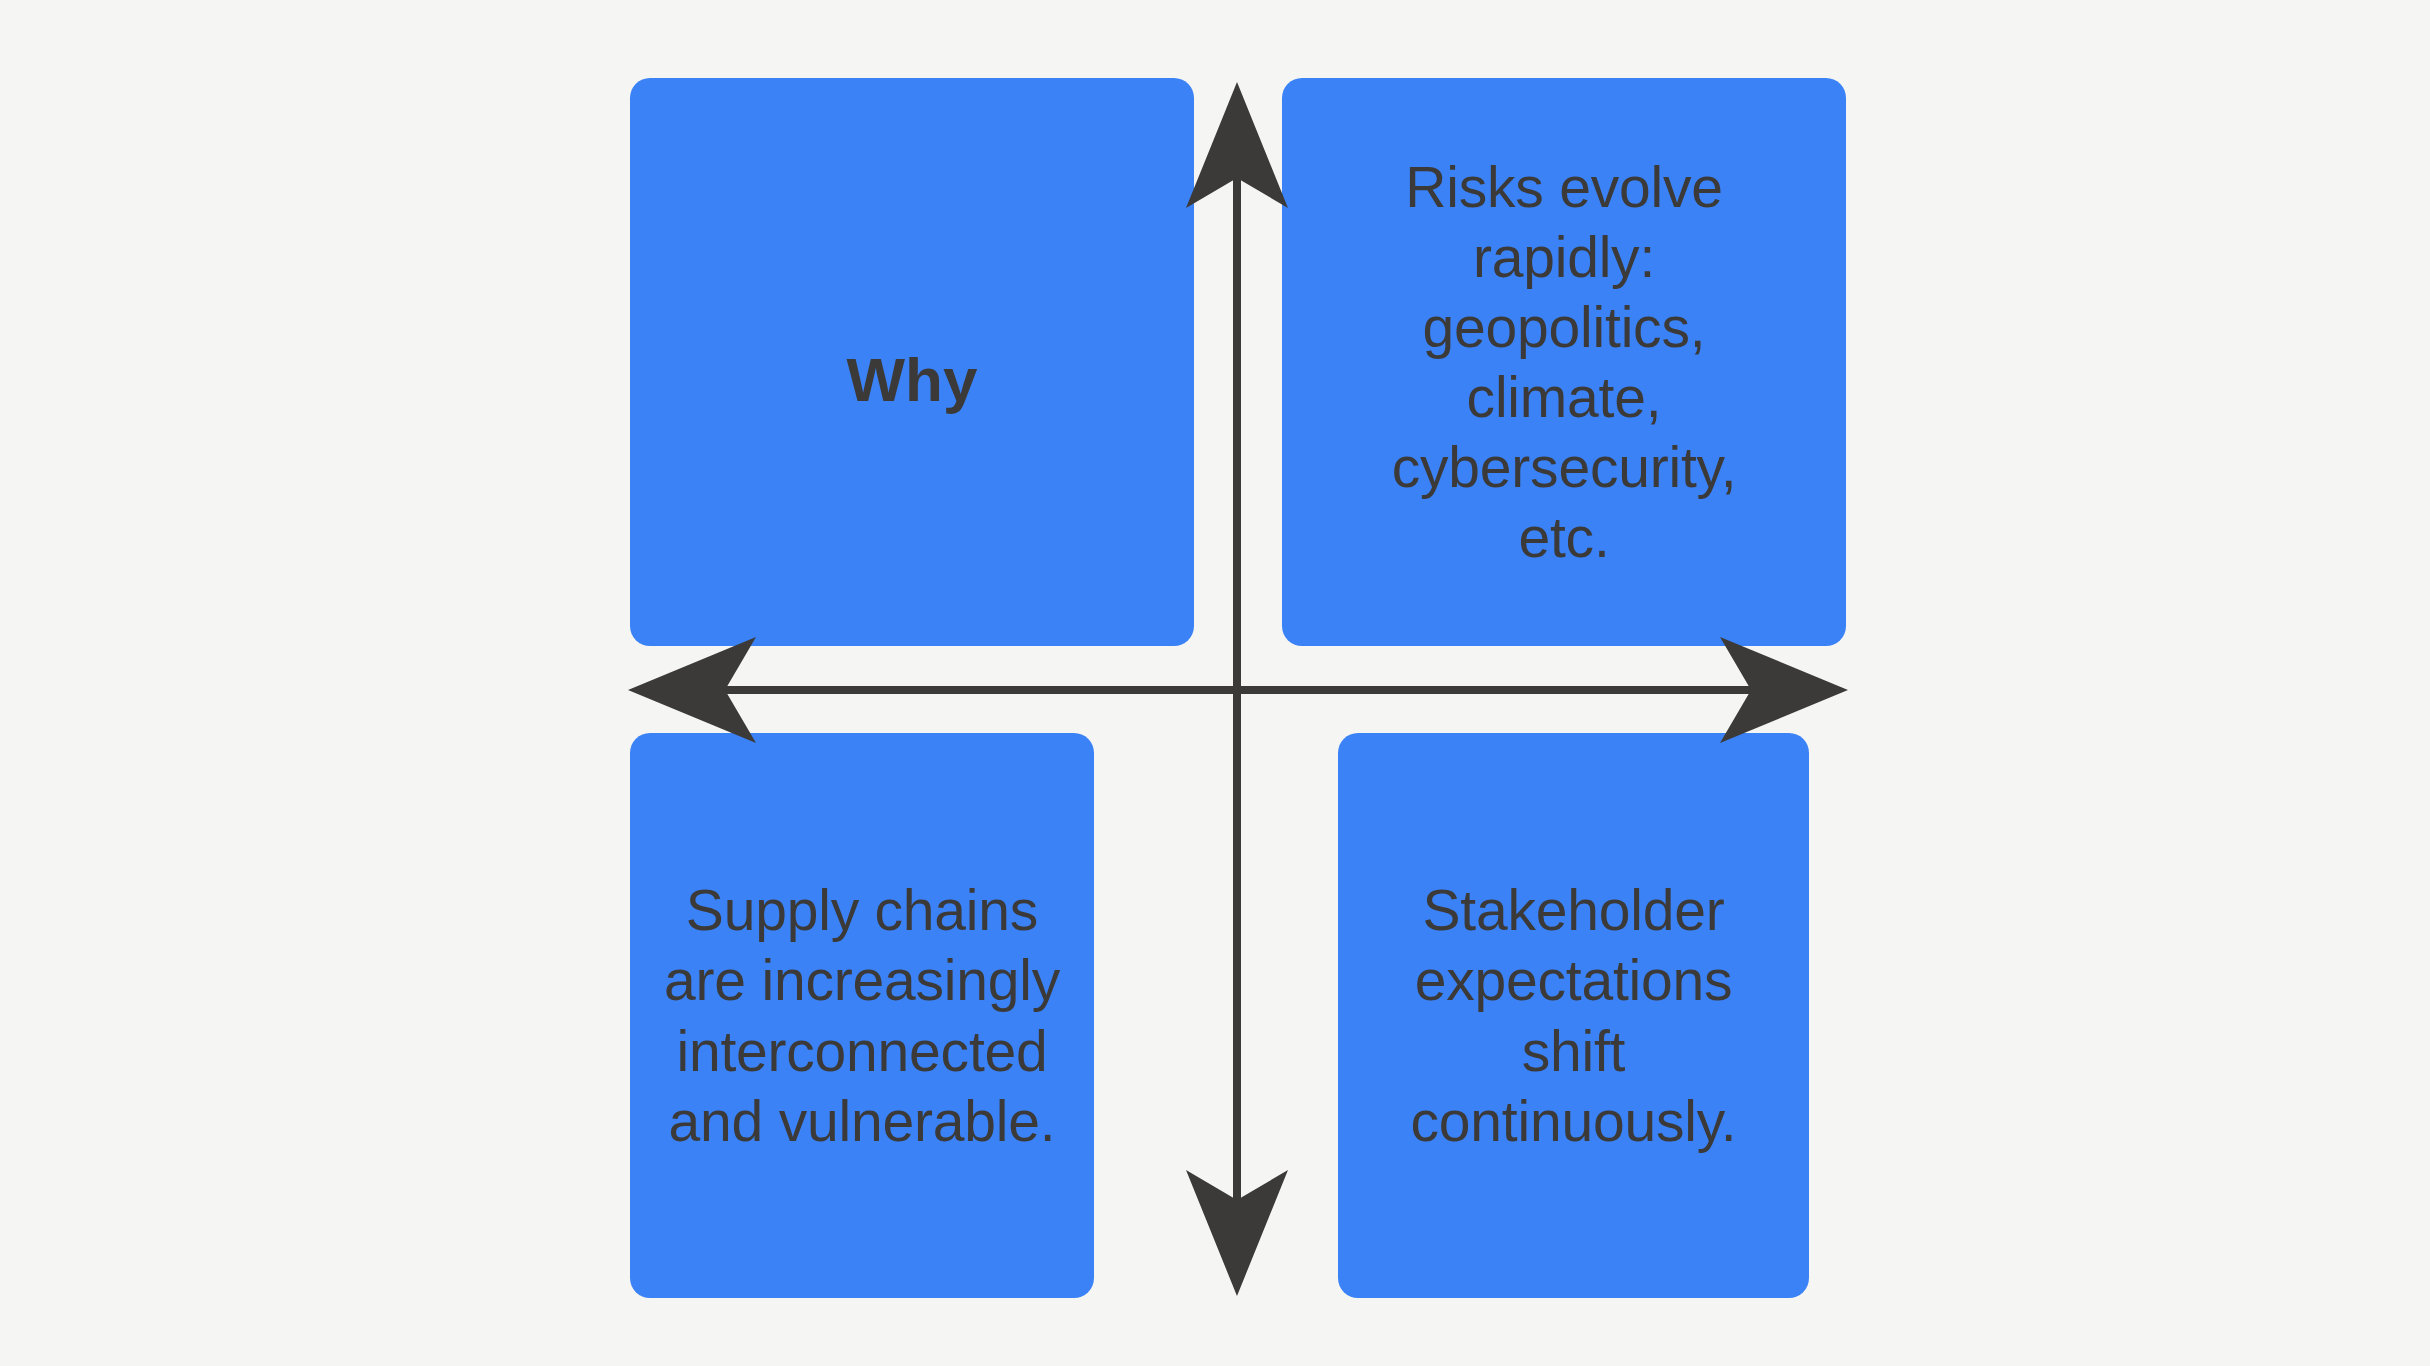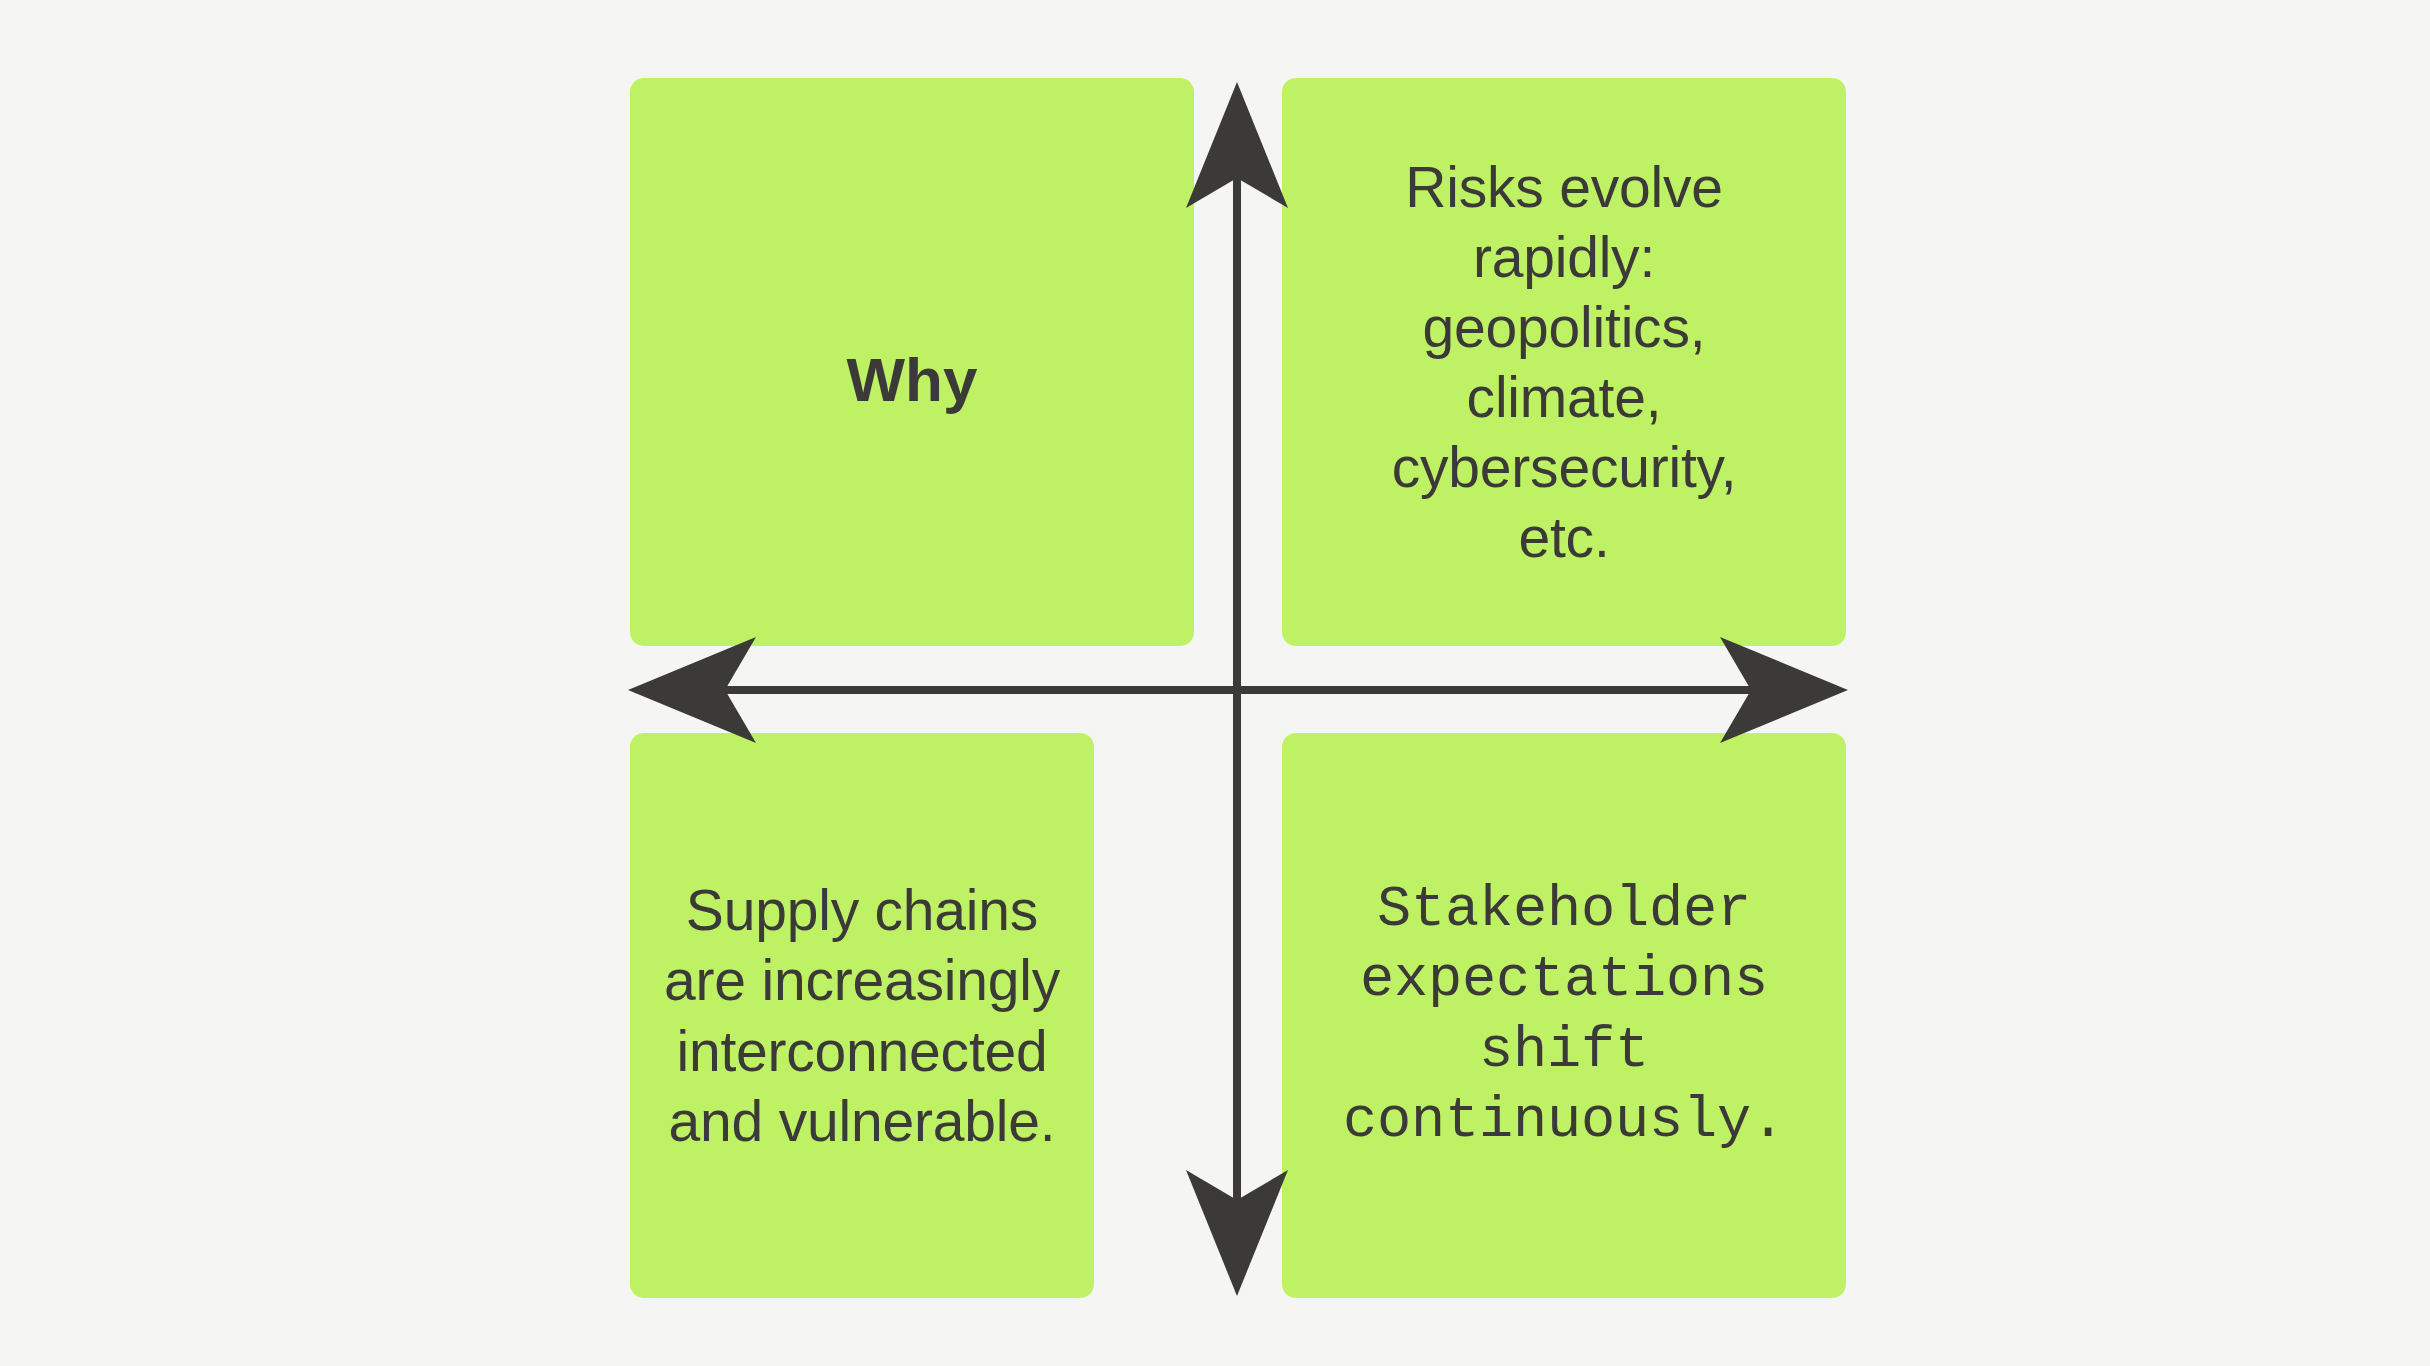--- a/index.html
+++ b/index.html
@@ -27,22 +27,22 @@
     left: 0;
     top: 0;
     width: 2430px;
     height: 1366px;
     pointer-events: none;
   }
 
   
   .quad {
     position: absolute;
-    background: #bef264;
-    border-radius: 14px;
+    background: #3b82f6;
+    border-radius: 20px;
     display: flex;
     align-items: center;
     justify-content: center;
     box-sizing: border-box;
   }
 
   .quad-text {
     text-align: center;
     color: #3b3a38;
     font-size: 57px;
@@ -57,21 +57,21 @@
     font-weight: 700;
     font-size: 62px;
     letter-spacing: 0px;
     margin-top: 36px;
   }
 
   
   #quad-tl { left: 630px;  top: 78px;   width: 564px; height: 568px; }
   #quad-tr { left: 1282px; top: 78px;   width: 564px; height: 568px; }
   #quad-bl { left: 630px;  top: 733px;  width: 464px; height: 565px; }
-  #quad-br { left: 1282px; top: 733px;  width: 564px; height: 565px; font-family: Liberation Mono, monospace; }
+  #quad-br { left: 1338px; top: 733px;  width: 471px; height: 565px; }
 </style>
 </head>
 <body>
 
 <div id="canvas">
 
   <div class="quad" id="quad-tl">
     <div class="quad-text heading">Why</div>
   </div>
 

